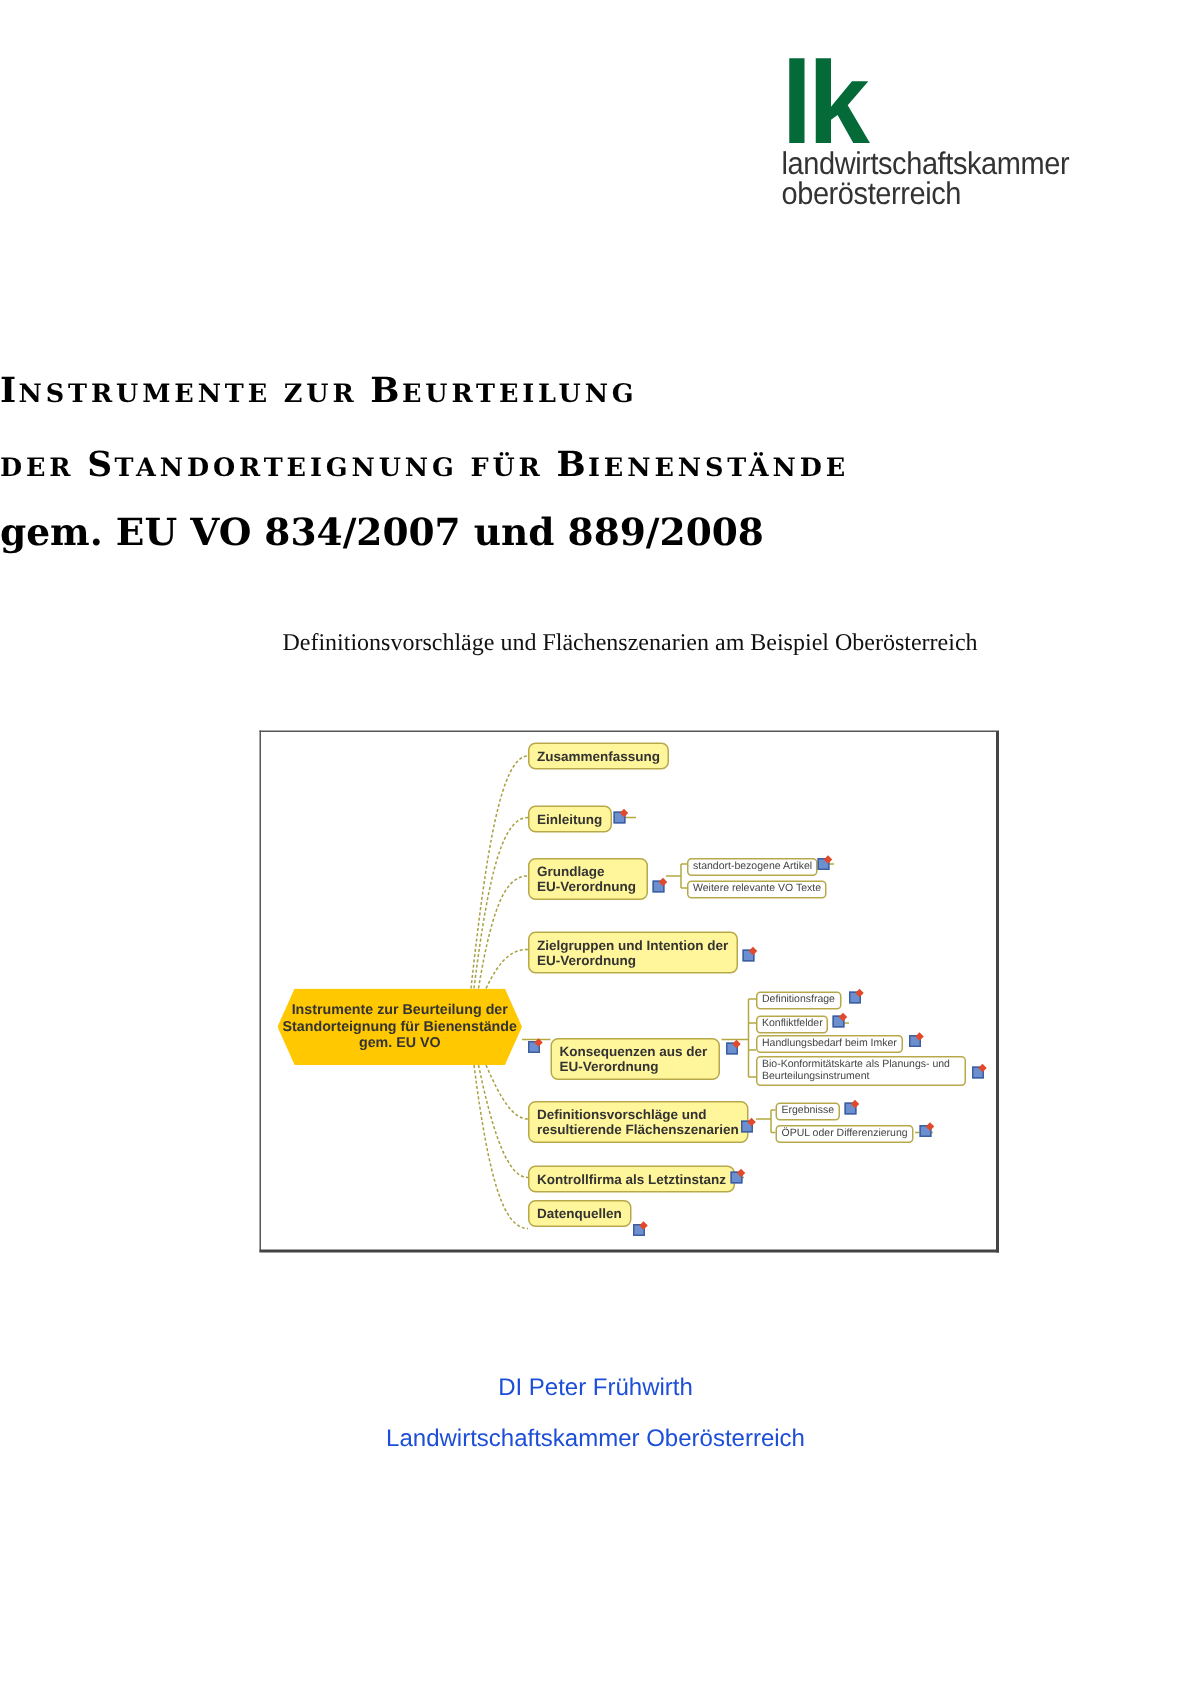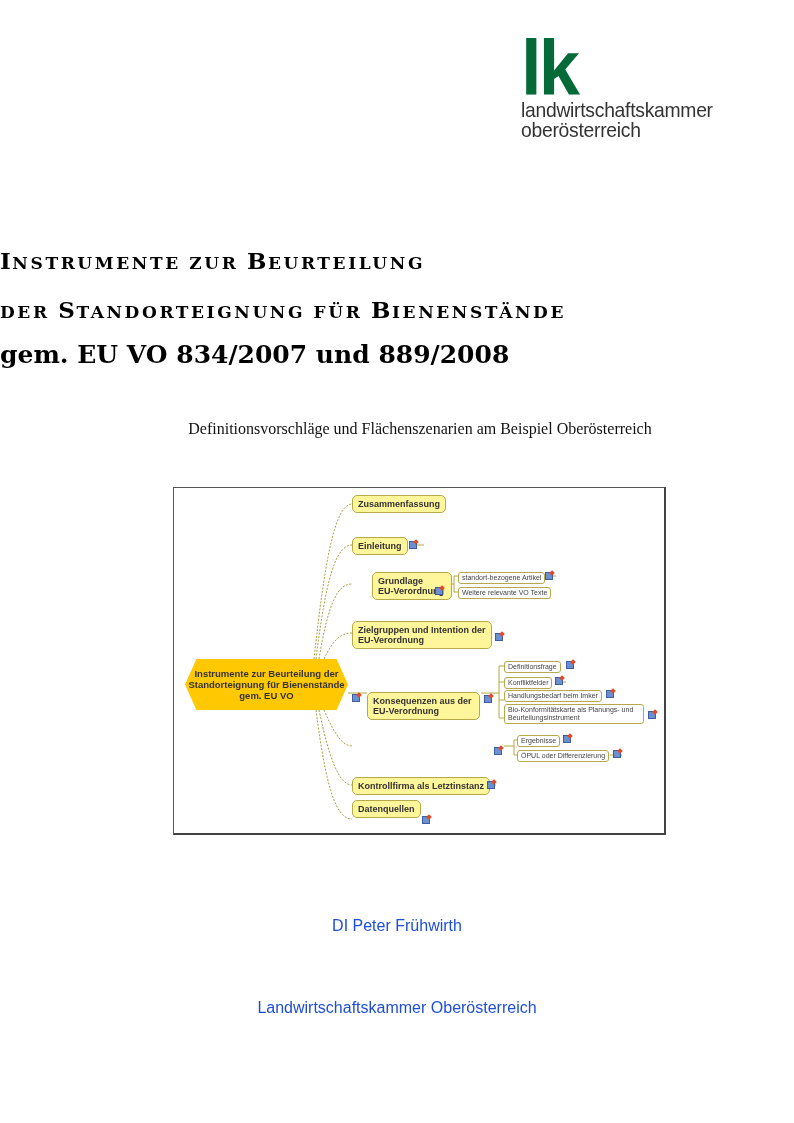--- a/index.html
+++ b/index.html
@@ -37,21 +37,21 @@
     background: #ffc800; clip-path: polygon(7% 0, 93% 0, 100% 50%, 93% 100%, 7% 100%, 0 50%);
     display: flex; align-items: center; justify-content: center; text-align: center;
     font-family: "Liberation Sans", sans-serif; font-weight: bold; font-size: 9.5px; line-height: 11px; color: #333; }
   .note { position: absolute; width: 8px; height: 8px; background: #6c8fd0; border: 1px solid #3d5fa0; }
   .note::after { content: ""; position: absolute; right: -2px; top: -2px; width: 4px; height: 4px; background: #e04a2a; transform: rotate(45deg); }
 
   
   .author { position: absolute; left: 0; width: 794px; text-align: center;
     font-family: "Liberation Sans", sans-serif; font-size: 16px; color: #1d4ed8; }
   .a1 { top: 917px; }
-  .a2 { top: 951px; margin-top: 48px; }
+  .a2 { top: 951px; }
 </style>
 </head>
 <body>
 
 <div class="logo">
   <div class="logo-mark">lk</div>
   <div class="logo-line">landwirtschaftskammer</div>
   <div class="logo-line">oberösterreich</div>
 </div>
 
@@ -90,21 +90,21 @@
   </svg>
 
   <div class="root">Instrumente zur Beurteilung der Standorteignung für Bienenstände gem. EU VO</div>
   <div class="note" style="left:178px; top:206px;"></div>
 
   <div class="node" style="left:178px; top:7px;">Zusammenfassung</div>
 
   <div class="node" style="left:178px; top:49px;">Einleitung</div>
   <div class="note" style="left:235px; top:53px;"></div>
 
-  <div class="node" style="left:178px; top:84px; width:80px;margin-left:20px;">
+  <div class="node" style="left:178px; top:84px; width:80px;">
     <div>Grundlage</div>
     <div>EU-Verordnung</div>
   </div>
   <div class="note" style="left:261px; top:99px;"></div>
   <div class="sub" style="left:284px; top:84px;">standort-bezogene Artikel</div>
   <div class="note" style="left:371px; top:84px;"></div>
   <div class="sub" style="left:284px; top:99px;">Weitere relevante VO Texte</div>
 
   <div class="node" style="left:178px; top:133px;">
     <div>Zielgruppen und Intention der</div>
@@ -122,20 +122,24 @@
   <div class="sub" style="left:330px; top:189px;">Konfliktfelder</div>
   <div class="note" style="left:381px; top:189px;"></div>
   <div class="sub" style="left:330px; top:202px;">Handlungsbedarf beim Imker</div>
   <div class="note" style="left:432px; top:202px;"></div>
   <div class="sub" style="left:330px; top:216px; width:140px;">
     <div>Bio-Konformitätskarte als Planungs- und</div>
     <div>Beurteilungsinstrument</div>
   </div>
   <div class="note" style="left:474px; top:223px;"></div>
 
+  <div class="node" style="left:178px; top:246px;">
+    <div>Definitionsvorschläge und</div>
+    <div>resultierende Flächenszenarien</div>
+  </div>
   <div class="note" style="left:320px; top:259px;"></div>
   <div class="sub" style="left:343px; top:247px;">Ergebnisse</div>
   <div class="note" style="left:389px; top:247px;"></div>
   <div class="sub" style="left:343px; top:262px;">ÖPUL oder Differenzierung</div>
   <div class="note" style="left:439px; top:262px;"></div>
 
   <div class="node" style="left:178px; top:289px;">Kontrollfirma als Letztinstanz</div>
   <div class="note" style="left:313px; top:293px;"></div>
 
   <div class="node" style="left:178px; top:312px;">Datenquellen</div>

